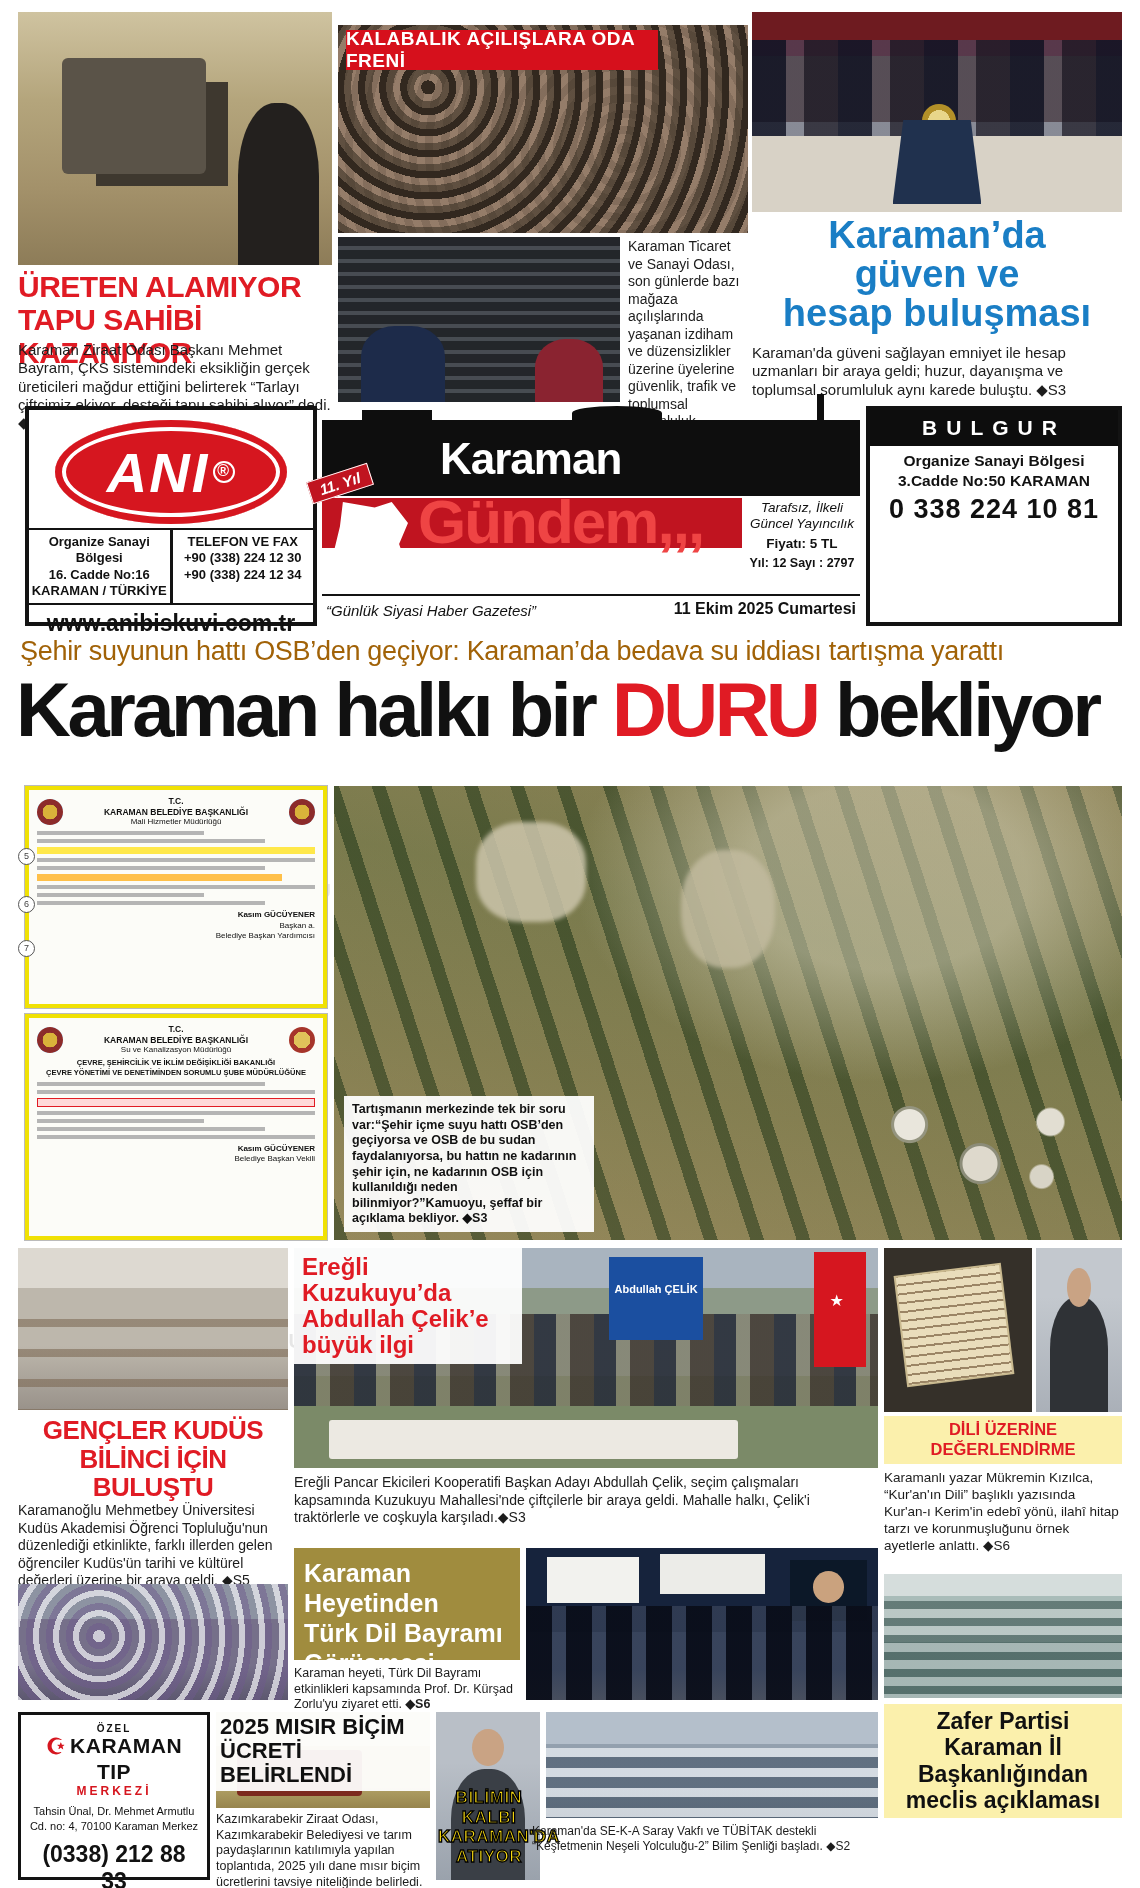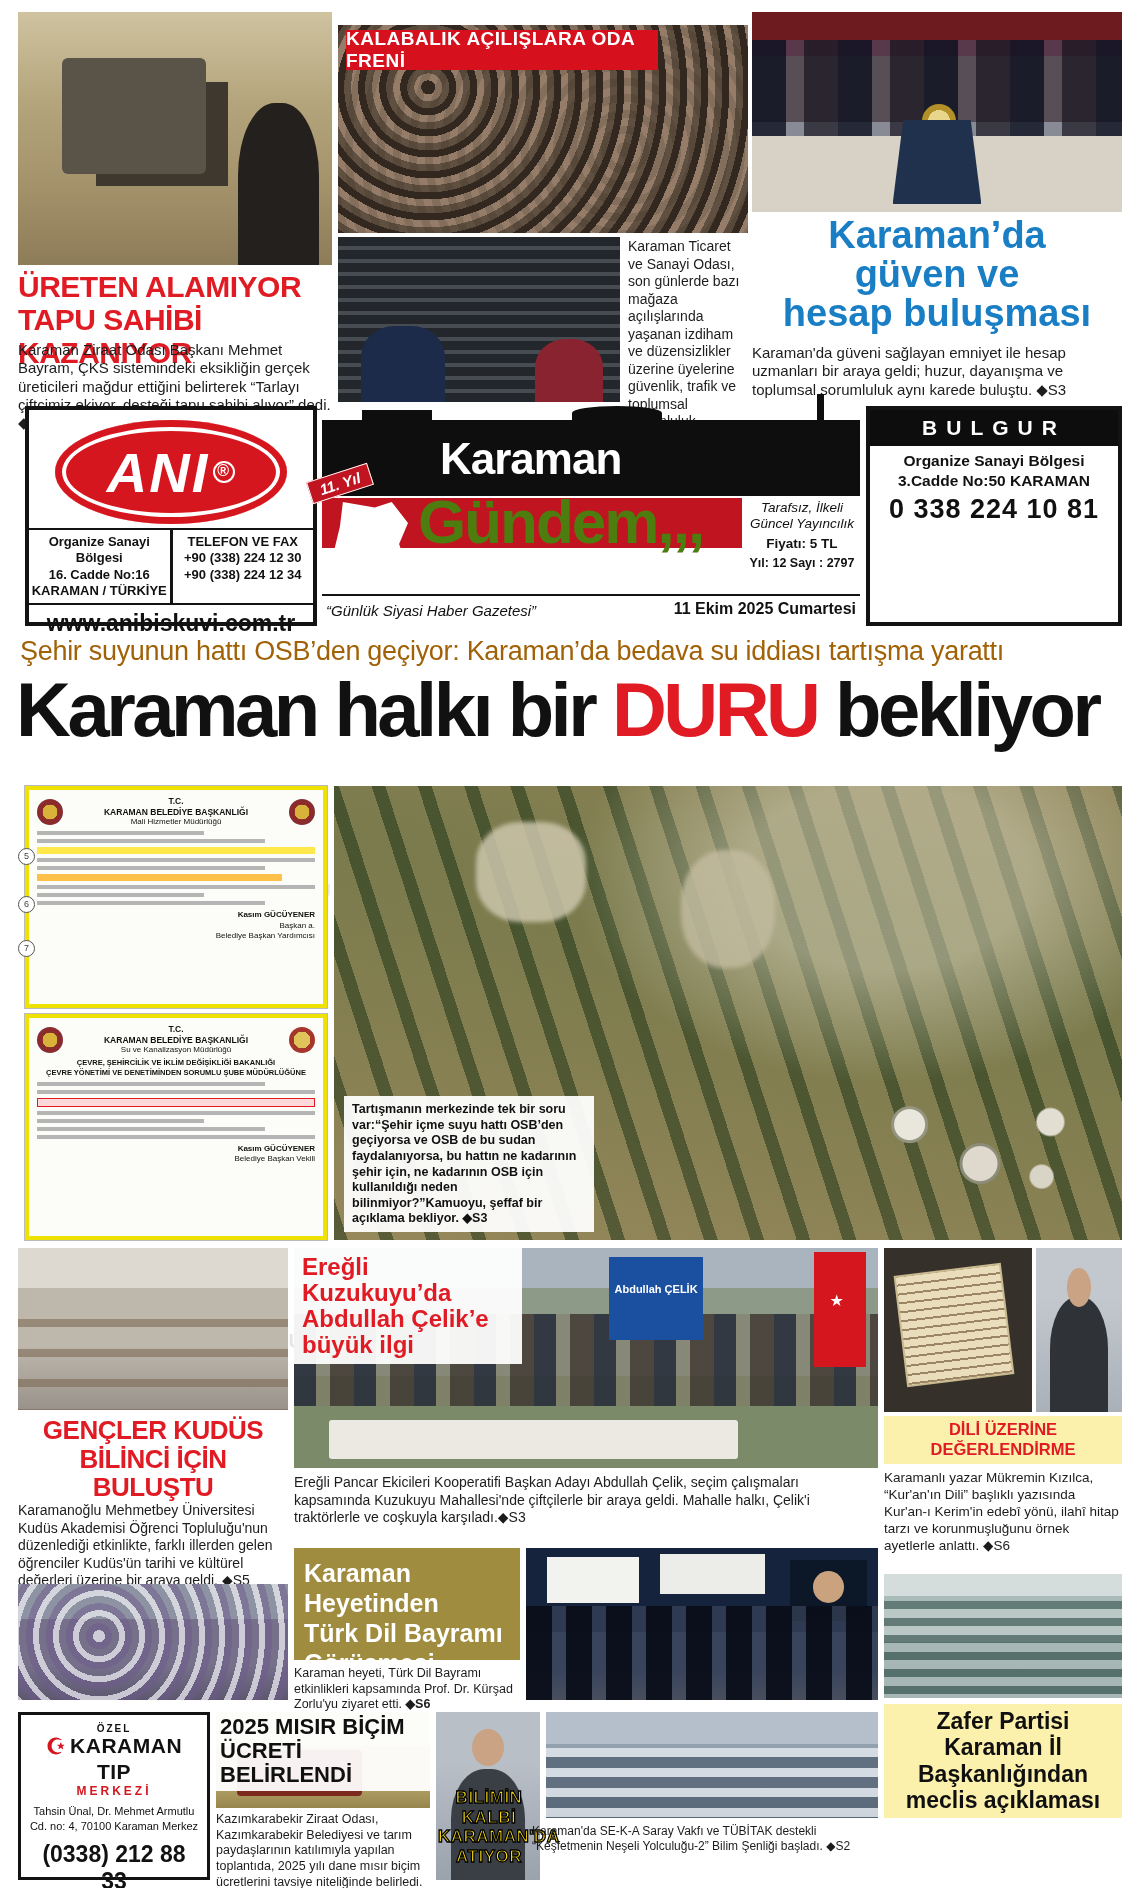--- a/index.html
+++ b/index.html
@@ -29,21 +29,21 @@
                 width:18px;height:18px;line-height:16px;display:inline-block;text-align:center;}
   .ani-addr{display:flex;border-top:2px solid #131313;border-bottom:2px solid #131313;}
   .ani-addr>div{flex:1;padding:4px 2px;font-size:13px;font-weight:bold;text-align:center;line-height:1.25;}
   .ani-addr>div:last-child{border-left:3px solid #131313;}
   .ani-web{font-size:21px;text-align:center;padding:5px 0;}
   .ani-web b{font-size:23px;}
 
   .sky{position:absolute;background:#0e0e0e;}
   .sky-name{position:absolute;color:#fff;font-weight:bold;font-size:44px;letter-spacing:-1px;}
   .redband{position:absolute;background:#c01420;}
-  .gundem{position:absolute;font-weight:bold;font-size:62px;letter-spacing:-2px;color:#4d7c0f;}
+  .gundem{position:absolute;font-weight:bold;font-size:62px;letter-spacing:-2px;color:#ef4444;}
   .ribbon{position:absolute;background:#c01420;color:#fff;font-weight:bold;font-style:italic;
           font-size:15px;padding:2px 10px;transform:rotate(-18deg);border:1px solid #fff;}
   .mast-info{position:absolute;text-align:center;line-height:1.2;}
   .map-blob{position:absolute;background:#fff;clip-path:polygon(12% 0,55% 8%,78% 0,100% 30%,88% 60%,96% 85%,60% 100%,30% 88%,0 70%,8% 35%);}
 
   .duru-red{background:#c8101a;height:112px;display:flex;align-items:center;justify-content:center;
             color:#fff;font-weight:bold;font-size:64px;letter-spacing:3px;text-shadow:4px 4px 0 #58070c;}
   .duru-black{background:#0d0d0d;color:#fff;text-align:center;font-size:21px;letter-spacing:9px;
               font-weight:bold;padding:6px 0;}
   .duru-addr{font-size:15.5px;font-weight:bold;text-align:center;line-height:1.3;padding-top:5px;}

